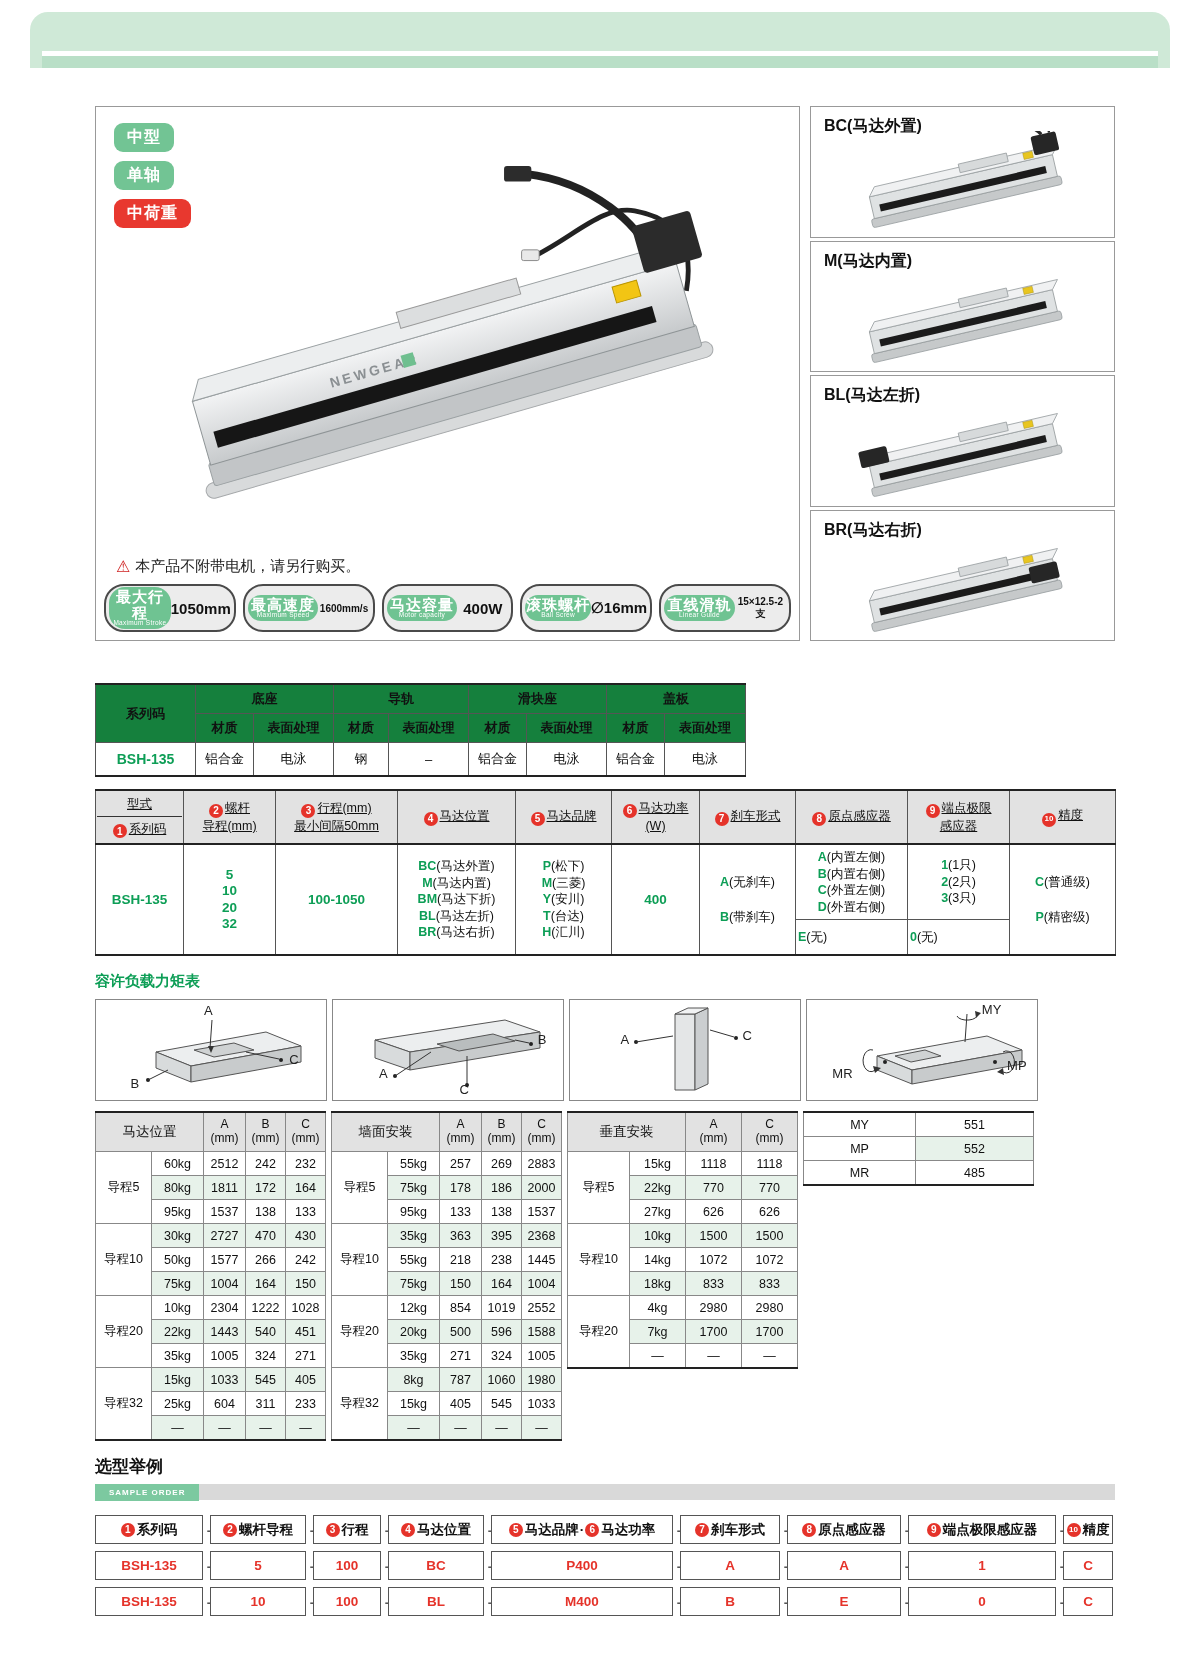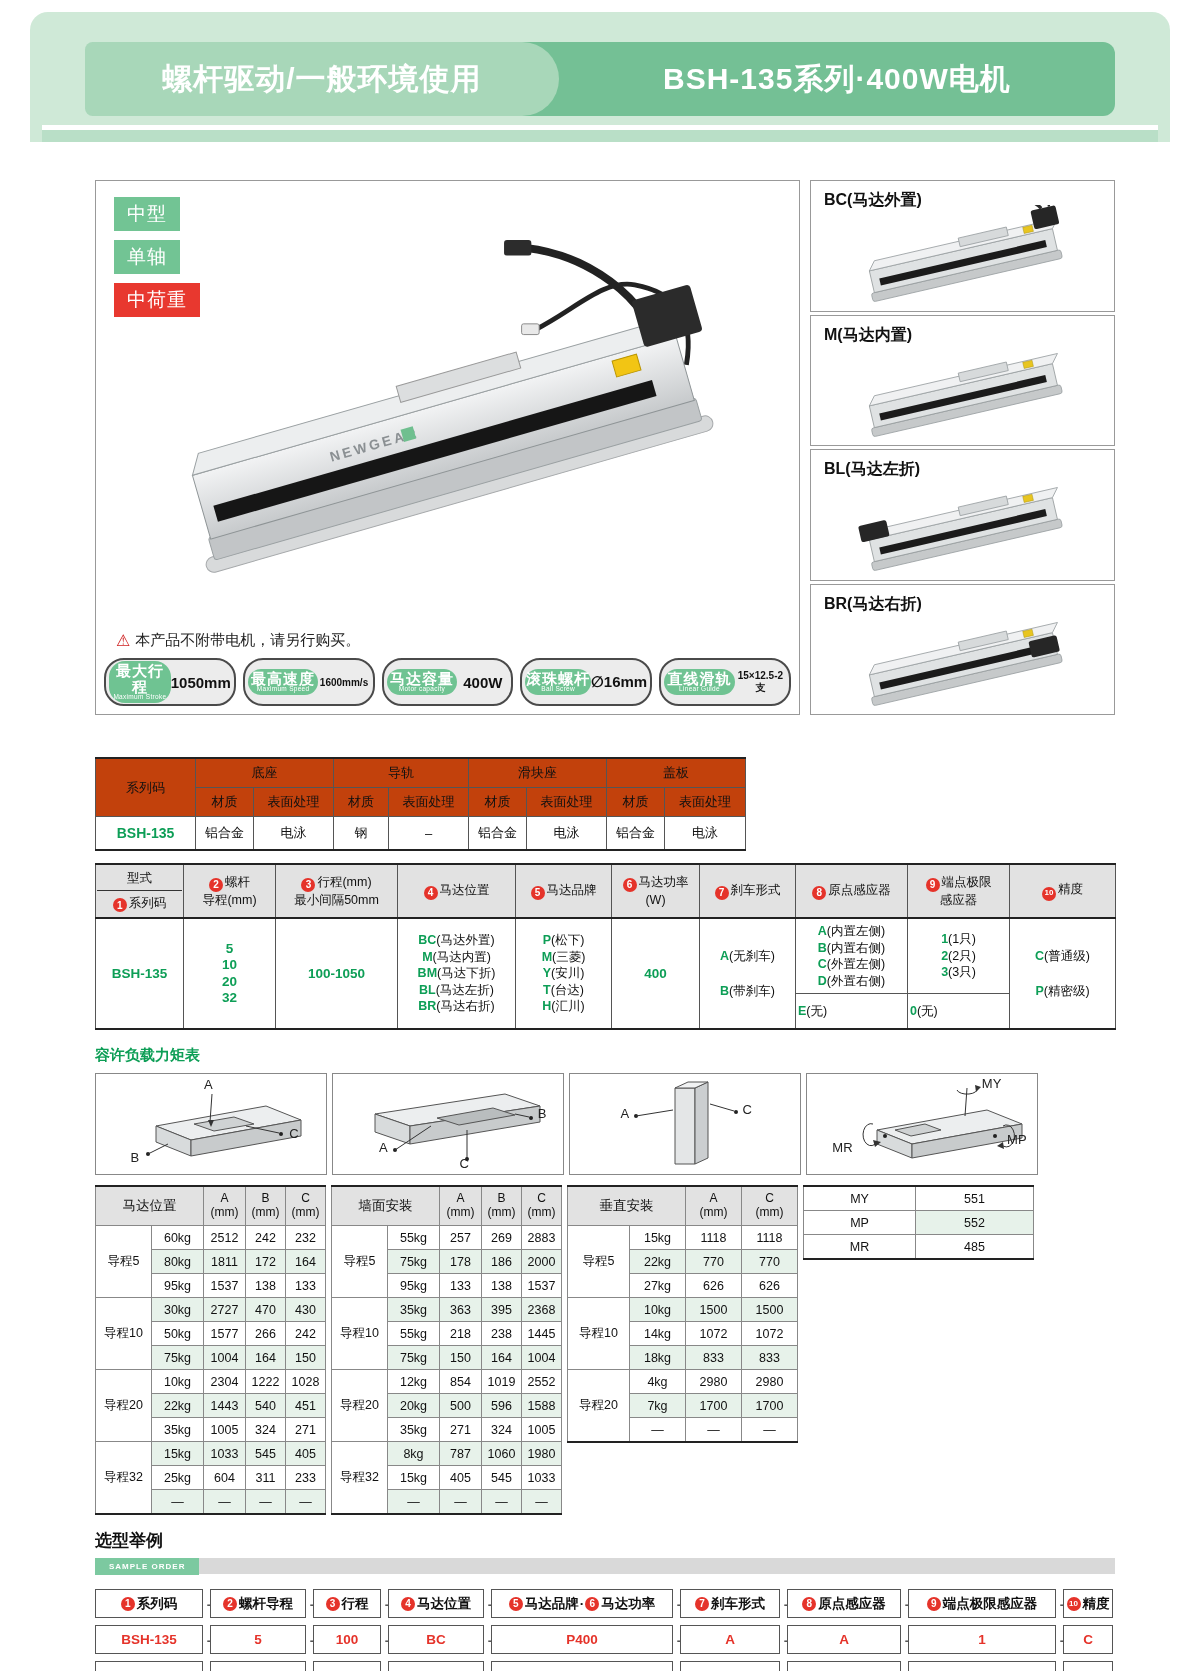--- a/index.html
+++ b/index.html
@@ -13,21 +13,21 @@
   .header-band{margin:0 43px;height:74px;background:#74c095;border-radius:12px;display:flex;align-items:stretch;}
   .header-left{width:46%;background:#a8d7b9;border-radius:12px 58px 58px 12px;display:flex;align-items:center;justify-content:center;}
   .header-right{flex:1;display:flex;align-items:center;justify-content:center;}
   .h-title{color:#fff;font-size:30px;font-weight:bold;letter-spacing:1px;white-space:nowrap;}
   .sep-white{height:5px;background:#fff;margin-top:9px;}
   .sep-green{height:12px;background:#b9dfc7;}
   
   .main-row{margin:38px 85px 0 95px;display:flex;gap:10px;height:535px;}
   .showcase{flex:1;border:1px solid #999;position:relative;background:#fff;}
   .badges{position:absolute;top:16px;left:18px;display:flex;flex-direction:column;gap:9px;align-items:flex-start;z-index:3;}
-  .badge{color:#fff;font-weight:normal;font-size:19px;padding:4px 13px;border-radius:0;letter-spacing:1px;}
+  .badge{color:#fff;font-weight:bold;font-size:16px;padding:4px 13px;border-radius:9px;letter-spacing:1px;}
   .badge-green{background:#72c494;}
   .badge-red{background:#e8382f;}
   .main-art{position:absolute;top:20px;left:10px;right:10px;height:390px;}
   .main-art svg{width:100%;height:100%;}
   .warning-line{position:absolute;left:20px;bottom:64px;font-size:15px;color:#222;display:flex;align-items:center;gap:5px;}
   .warn-ico{color:#cf2222;font-size:16px;line-height:1;}
   .pills{position:absolute;left:8px;right:8px;bottom:8px;display:flex;gap:7px;}
   .pill{flex:1;border:2px solid #4a4a4a;border-radius:20px;background:#ececec;display:flex;align-items:center;padding:3px;height:38px;}
   .pill-label{background:#6fc392;border-radius:16px;color:#fff;width:58%;text-align:center;padding:2px 0;line-height:1.05;}
   .pill-zh{font-size:15px;font-weight:bold;letter-spacing:1px;}
@@ -38,27 +38,27 @@
   .variants{width:305px;display:flex;flex-direction:column;gap:3px;}
   .variant-box{flex:1;border:1px solid #999;position:relative;background:#fff;}
   .variant-label{position:absolute;top:9px;left:13px;font-size:16px;font-weight:bold;z-index:2;}
   .variant-art{position:absolute;inset:24px 4px 2px 4px;}
   .variant-art svg{width:100%;height:100%;}
   
   table{border-collapse:collapse;}
   .materials{margin:42px 0 0 95px;width:650px;font-size:13px;text-align:center;
     border-top:2.5px solid #222;border-bottom:2.5px solid #222;table-layout:fixed;}
   .materials th,.materials td{border:1px solid #555;padding:3px 2px;}
-  .materials th{background:#c2410c;font-weight:normal;height:22px;}
+  .materials th{background:#15803d;font-weight:bold;height:22px;}
   .materials td{height:26px;background:#fff;}
   .mat-series{color:#0d9e56;font-weight:bold;font-size:14px;}
   
   .model-table{margin:12px 85px 0 95px;width:1020px;font-size:12.5px;text-align:center;table-layout:fixed;
     border-top:2.5px solid #222;border-bottom:2.5px solid #222;}
-  .model-table th{background:#e2e2e2;border:1px solid #555;border-bottom:2.5px solid #222;font-weight:normal;padding:4px 1px;line-height:1.3;height:44px;}
+  .model-table th{background:#e2e2e2;border:1px solid #555;border-bottom:2.5px solid #222;font-weight:normal;padding:4px 1px;line-height:1.3;height:44px;text-decoration:underline;}
   .model-table td{border:1px solid #555;padding:4px 2px;background:#fff;vertical-align:middle;}
   .th-top{border-bottom:1px solid #333;padding-bottom:4px;margin-bottom:4px;}
   .disc{display:inline-flex;width:14px;height:14px;border-radius:50%;background:#e5332a;color:#fff;font-size:10px;font-weight:bold;align-items:center;justify-content:center;margin-right:2px;vertical-align:-2px;}
   .disc-wide{font-size:8px;}
   .code{color:#0d9e56;font-weight:bold;}
   .desc{color:#111;}
   .cl{line-height:16.5px;white-space:nowrap;}
   .cl.sp{margin:18px 0;}
   .big-green{color:#0d9e56;font-weight:bold;font-size:13.5px;}
   .sub-cell{text-align:left;padding-left:14px;height:26px;}
@@ -86,28 +86,20 @@
   .so-grid{margin:14px 85px 0 95px;display:grid;grid-template-columns:108px 96px 68px 96px 182px 100px 114px 148px 50px;column-gap:7px;row-gap:7px;}
   .so-cell{position:relative;border:1.5px solid #555;background:#fff;height:27px;display:flex;align-items:center;justify-content:center;font-size:13.5px;font-weight:bold;white-space:nowrap;}
   .so-cell:not(.last)::after{content:"-";position:absolute;right:-7px;top:50%;transform:translate(50%,-50%);color:#555;font-weight:bold;}
   .so-d{color:#e5332a;}
   .so-dot{margin:0 1px;}
 </style>
 </head>
 <body>
 
 <div class="top-wrap">
-  <div class="header-band">
-    <div class="header-left">
-      <span class="h-title">螺杆驱动/一般环境使用</span>
-    </div>
-    <div class="header-right">
-      <span class="h-title">BSH-135系列·400W电机</span>
-    </div>
-  </div>
   <div class="sep-white"></div>
   <div class="sep-green"></div>
 </div>
 
 <div class="main-row">
   <div class="showcase">
     <div class="badges" id="badges">
         <div class="badge badge-green">中型</div>
         <div class="badge badge-green">单轴</div>
         <div class="badge badge-red">中荷重</div>

